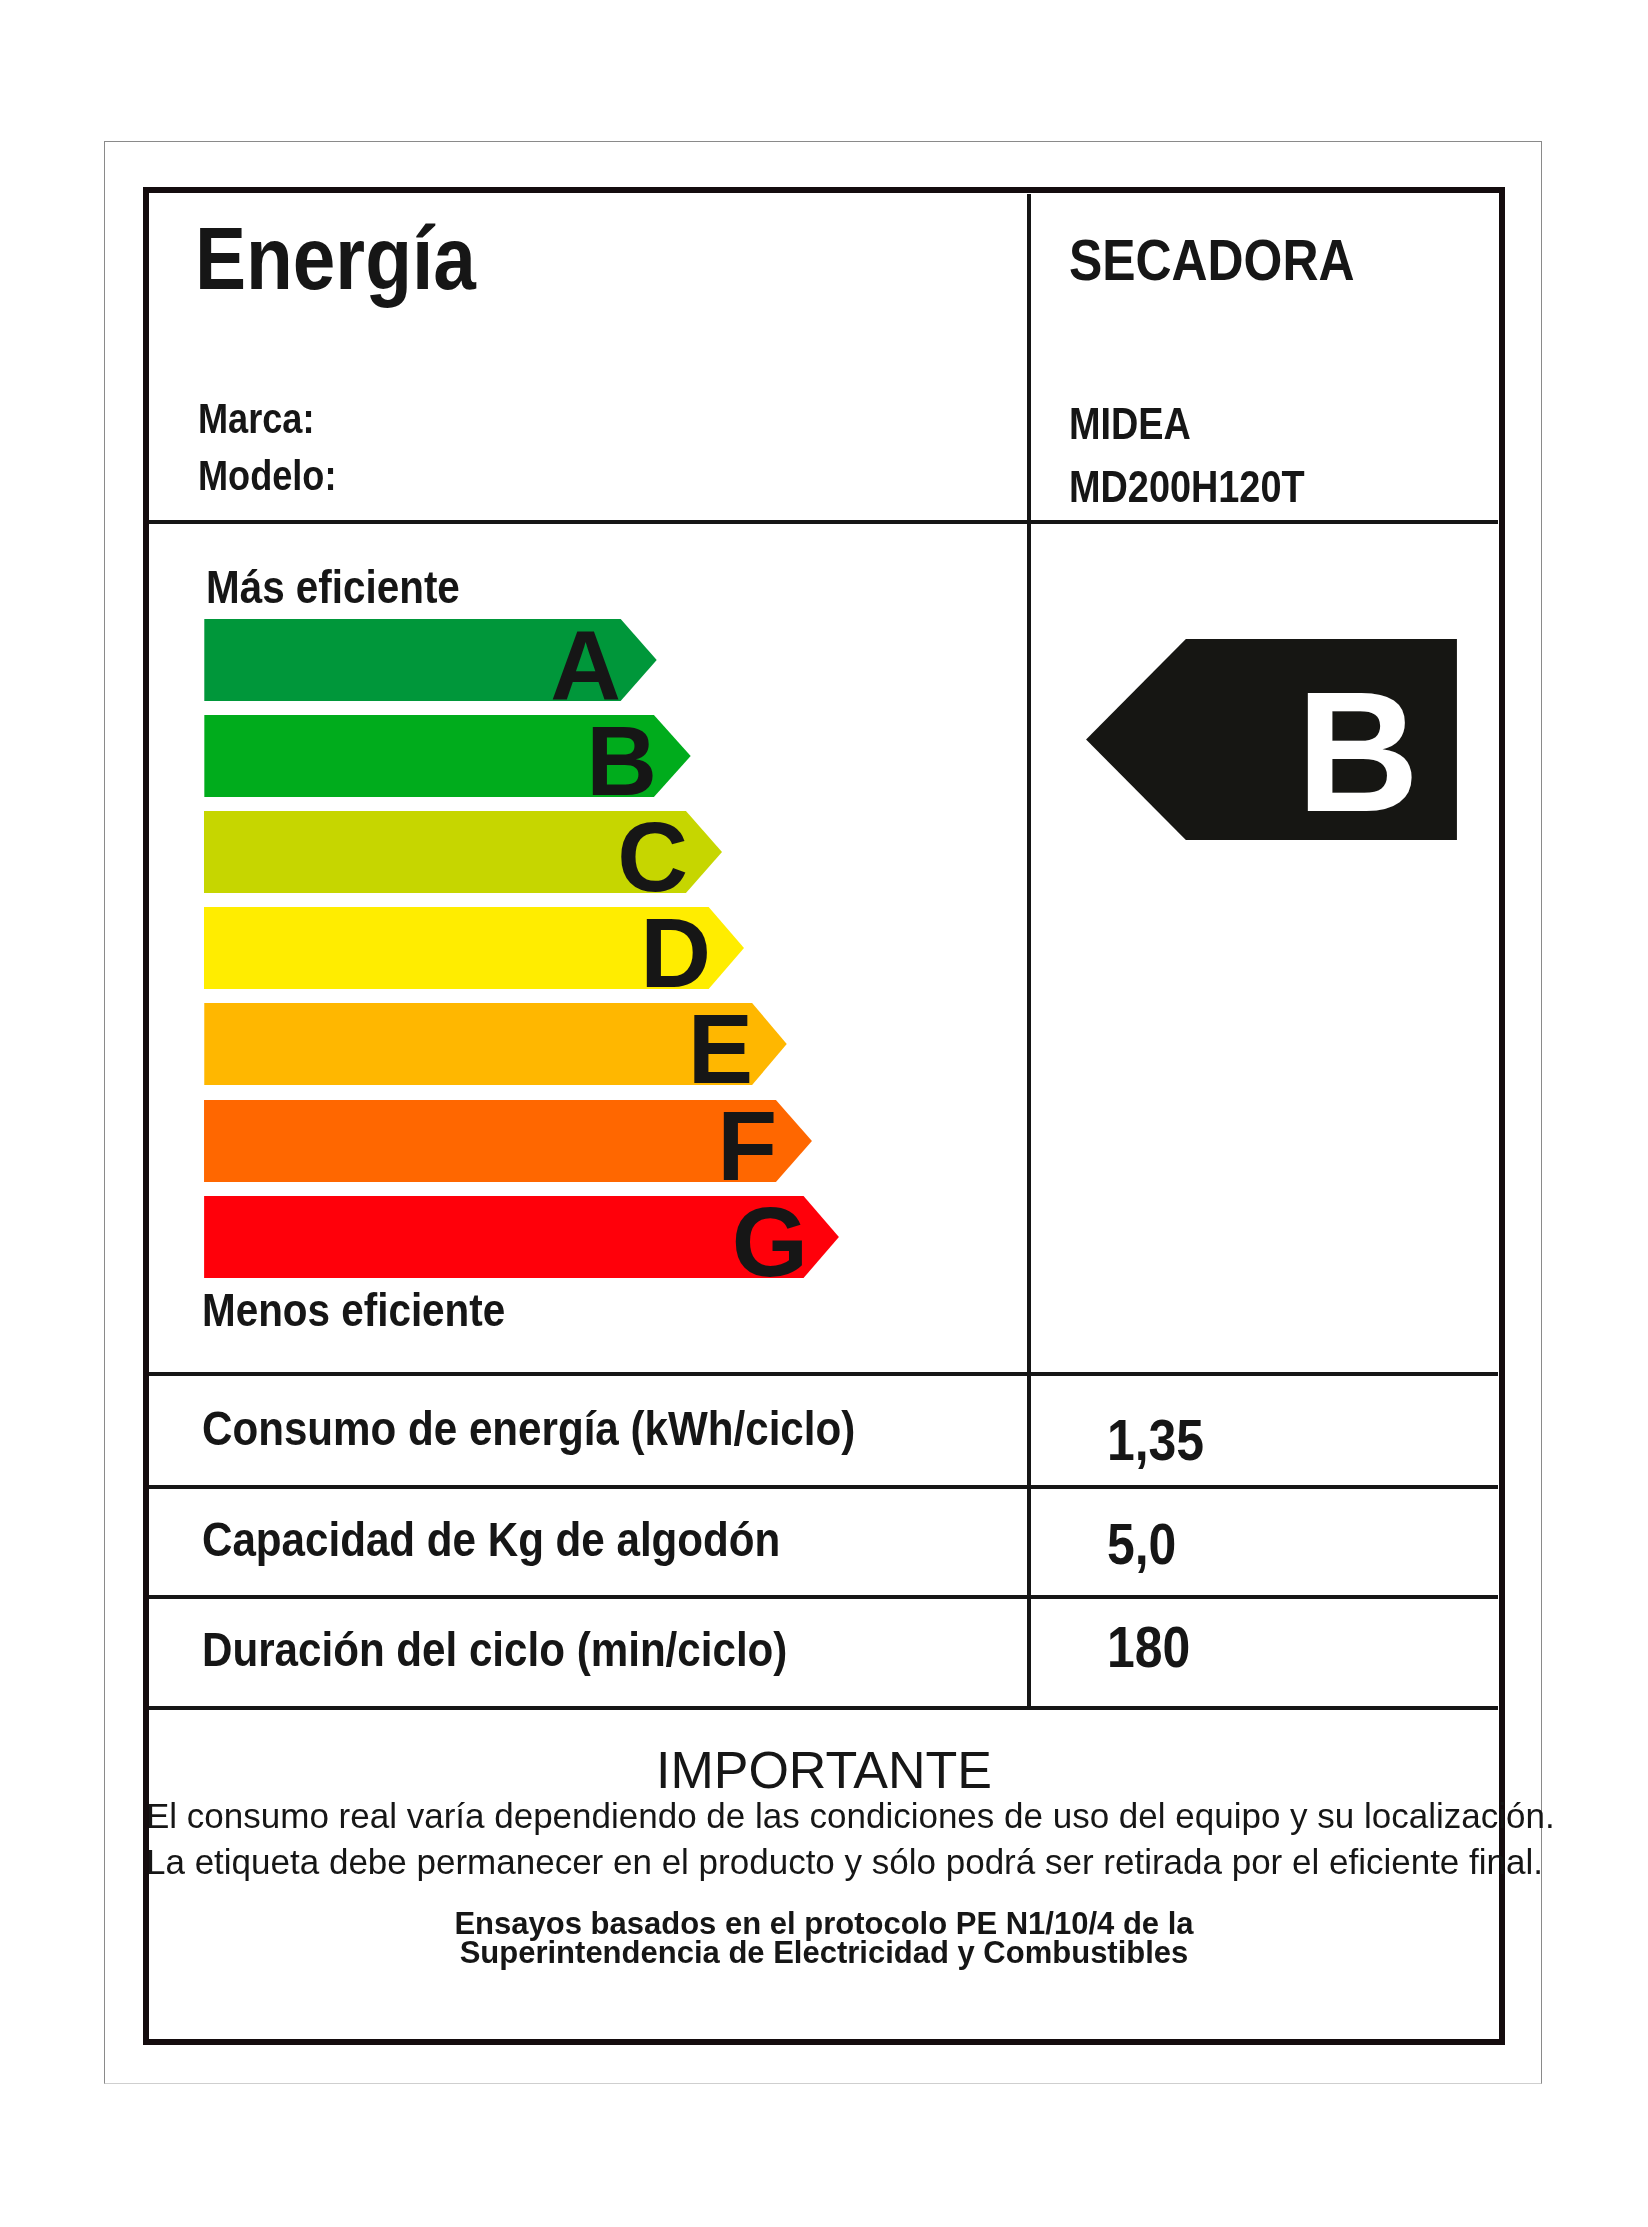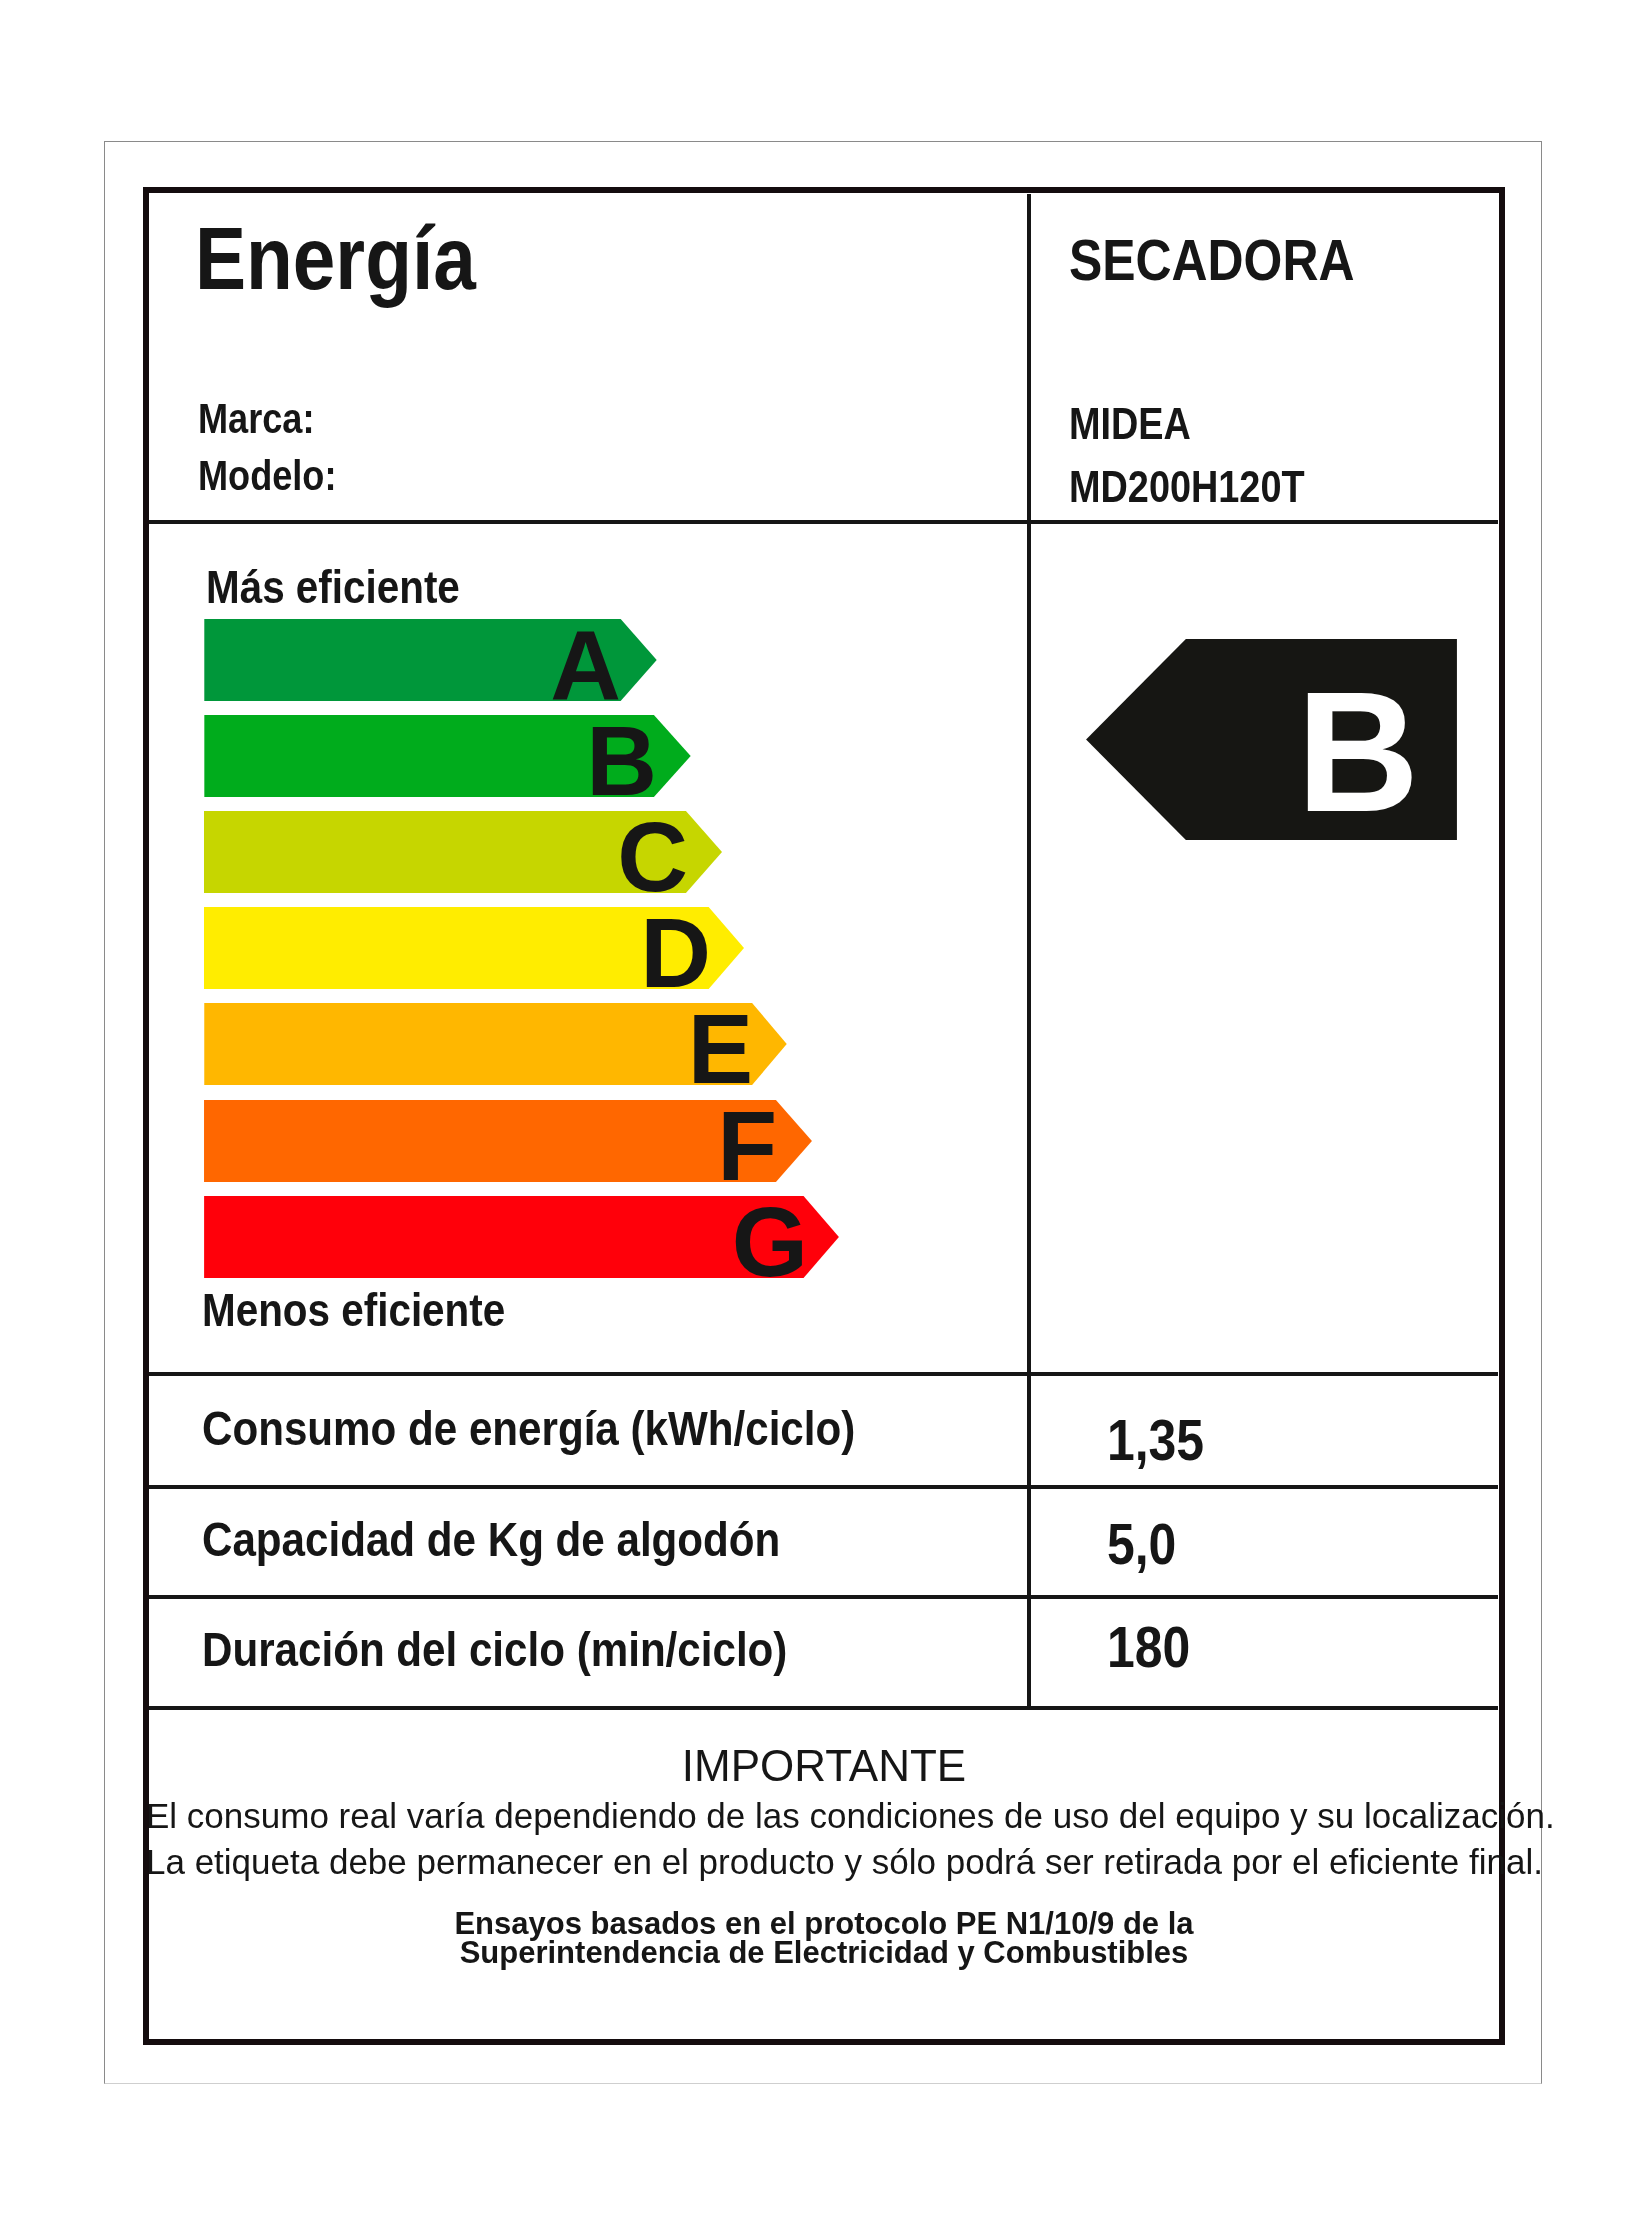--- a/index.html
+++ b/index.html
@@ -17,21 +17,21 @@
   .rt { font-size:58px; }
   .rv { font-size:44px; }
   .scale-lbl { font-size:47px; }
   .bar { height:82px; left:204px; }
   .bar svg { position:absolute; left:0; top:0; overflow:visible; }
   .bar-letter { position:absolute; top:-2.8px; font-size:98px; font-weight:bold; line-height:1; color:#161616; text-align:right; }
   .ind { left:1086px; top:639px; width:371px; height:201px; }
   .ind-letter { position:absolute; left:205px; top:28px; width:134px; text-align:center; color:#ffffff; font-size:170px; font-weight:bold; line-height:1; }
   .row-lbl { font-size:49px; left:202px; }
   .row-val { font-size:58px; left:1107px; }
-  .imp { font-size:44px; font-weight:normal; }
+  .imp { font-size:52px; font-weight:normal; }
   .note { font-size:35px; font-weight:normal; }
   .ens { font-size:31px; font-weight:bold; }
   .center { left:146px; width:1356px; text-align:center; transform:none; }
 </style>
 </head>
 <body>
 
 <div class="abs grey-frame"></div>
 <div class="abs black-frame"></div>
 
@@ -106,15 +106,15 @@
 <div class="abs t cond row-lbl" style="top:1404px;">Consumo de energía (kWh/ciclo)</div>
 <div class="abs t cond row-val" style="top:1411px;">1,35</div>
 <div class="abs t cond row-lbl" style="top:1515px;">Capacidad de Kg de algodón</div>
 <div class="abs t cond row-val" style="top:1515px;">5,0</div>
 <div class="abs t cond row-lbl" style="top:1625px;">Duración del ciclo (min/ciclo)</div>
 <div class="abs t cond row-val" style="top:1618px;">180</div>
 
 <div class="abs t imp center" style="top:1744px;">IMPORTANTE</div>
 <div class="abs t note center" style="top:1798px;">El consumo real varía dependiendo de las condiciones de uso del equipo y su localización.</div>
 <div class="abs t note center" style="top:1844px;">La etiqueta debe permanecer en el  producto y sólo podrá ser retirada por el eficiente final.</div>
-<div class="abs t ens center" style="top:1908px;">Ensayos basados en el protocolo PE N1/10/9 de la</div>
+<div class="abs t ens center" style="top:1908px;">Ensayos basados en el protocolo PE N1/10/4 de la</div>
 <div class="abs t ens center" style="top:1937px;">Superintendencia de Electricidad y Combustibles</div>
 
 
 </body></html>

